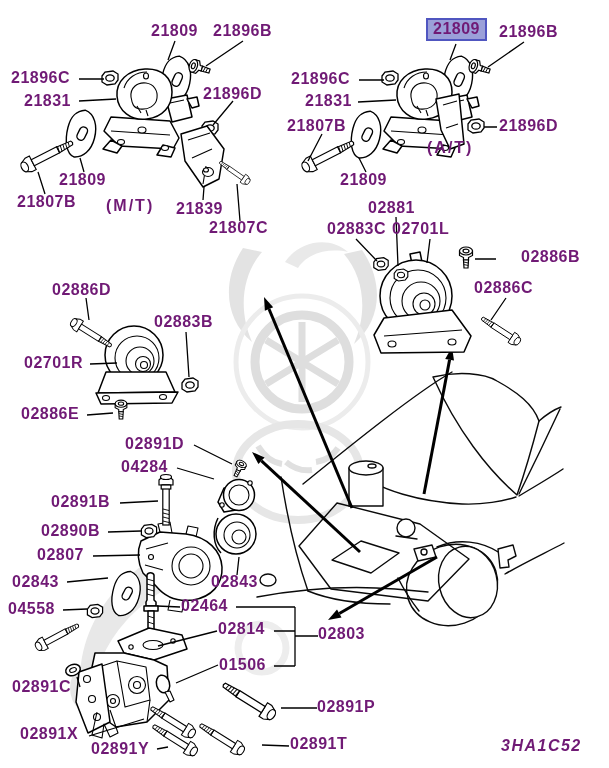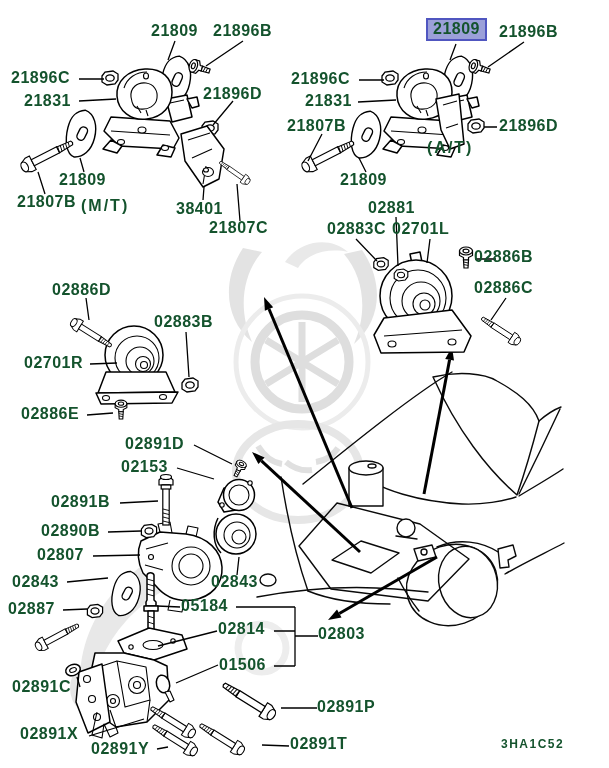--- a/index.html
+++ b/index.html
@@ -1,23 +1,23 @@
 <!DOCTYPE html>
 <html><head>
 <meta charset="utf-8">
 <style>
   html,body{margin:0;padding:0;background:#fff;}
   .stage{position:relative;width:609px;height:768px;background:#fff;overflow:hidden;
          font-family:"Liberation Sans",sans-serif;}
   .stage svg{position:absolute;left:0;top:0;}
   .lbl{position:absolute;font-weight:bold;font-size:16px;letter-spacing:.5px;
-       color:#14532d;white-space:nowrap;line-height:1;z-index:2;}
+       color:#701a75;white-space:nowrap;line-height:1;z-index:2;}
   .trans{letter-spacing:2px;}
   .hl{background:#9ba0d9;border:2px solid #5056c0;padding:1px 5px 2px 5px;}
-  .code{font-size:12px;letter-spacing:1.5px;}
+  .code{font-size:16px;letter-spacing:1.5px;font-style:italic;}
 </style>
 </head>
 <body>
 
 <div class="stage">
 
 <svg width="609" height="768" viewBox="0 0 609 768">
   <defs>
     <g id="nut" stroke="#000" stroke-width="1.3" fill="#fff">
       <path d="M -8,-2 L -5,-6 L 3,-7 L 8,-4 L 8,2 L 5,6 L -3,7 L -8,4 Z"></path>
@@ -248,53 +248,53 @@
   </g>
 </svg>
 
 <div class="lbl" style="left:151px;top:23px">21809</div>
 <div class="lbl" style="left:213px;top:23px">21896B</div>
 <div class="lbl" style="left:11px;top:70px">21896C</div>
 <div class="lbl" style="left:24px;top:93px">21831</div>
 <div class="lbl" style="left:203px;top:86px">21896D</div>
 <div class="lbl" style="left:59px;top:172px">21809</div>
 <div class="lbl" style="left:17px;top:194px">21807B</div>
-<div class="lbl trans" style="left:81px;top:198px">(M/T)</div>
-<div class="lbl" style="left:176px;top:201px">38401</div>
+<div class="lbl trans" style="left:106px;top:198px">(M/T)</div>
+<div class="lbl" style="left:176px;top:201px">21839</div>
 <div class="lbl" style="left:209px;top:220px">21807C</div>
 
 <div class="lbl hl" style="left:426px;top:18px">21809</div>
 <div class="lbl" style="left:499px;top:24px">21896B</div>
 <div class="lbl" style="left:291px;top:71px">21896C</div>
 <div class="lbl" style="left:305px;top:93px">21831</div>
 <div class="lbl" style="left:287px;top:118px">21807B</div>
 <div class="lbl" style="left:499px;top:118px">21896D</div>
 <div class="lbl trans" style="left:427px;top:140px">(A/T)</div>
 <div class="lbl" style="left:340px;top:172px">21809</div>
 
 <div class="lbl" style="left:368px;top:200px">02881</div>
 <div class="lbl" style="left:327px;top:221px">02883C</div>
 <div class="lbl" style="left:392px;top:221px">02701L</div>
-<div class="lbl" style="left:474px;top:249px">02886B</div>
+<div class="lbl" style="left:521px;top:249px">02886B</div>
 <div class="lbl" style="left:474px;top:280px">02886C</div>
 
 <div class="lbl" style="left:52px;top:282px">02886D</div>
 <div class="lbl" style="left:154px;top:314px">02883B</div>
 <div class="lbl" style="left:24px;top:355px">02701R</div>
 <div class="lbl" style="left:21px;top:406px">02886E</div>
 
 <div class="lbl" style="left:125px;top:436px">02891D</div>
-<div class="lbl" style="left:121px;top:459px">02153</div>
+<div class="lbl" style="left:121px;top:459px">04284</div>
 <div class="lbl" style="left:51px;top:494px">02891B</div>
 <div class="lbl" style="left:41px;top:523px">02890B</div>
 <div class="lbl" style="left:37px;top:547px">02807</div>
 <div class="lbl" style="left:12px;top:574px">02843</div>
 <div class="lbl" style="left:211px;top:574px">02843</div>
-<div class="lbl" style="left:8px;top:601px">02887</div>
-<div class="lbl" style="left:181px;top:598px">05184</div>
+<div class="lbl" style="left:8px;top:601px">04558</div>
+<div class="lbl" style="left:181px;top:598px">02464</div>
 <div class="lbl" style="left:218px;top:621px">02814</div>
 <div class="lbl" style="left:219px;top:657px">01506</div>
 <div class="lbl" style="left:12px;top:679px">02891C</div>
 <div class="lbl" style="left:20px;top:726px">02891X</div>
 <div class="lbl" style="left:91px;top:741px">02891Y</div>
 
 <div class="lbl" style="left:318px;top:626px">02803</div>
 <div class="lbl" style="left:317px;top:699px">02891P</div>
 <div class="lbl" style="left:290px;top:736px">02891T</div>
 

